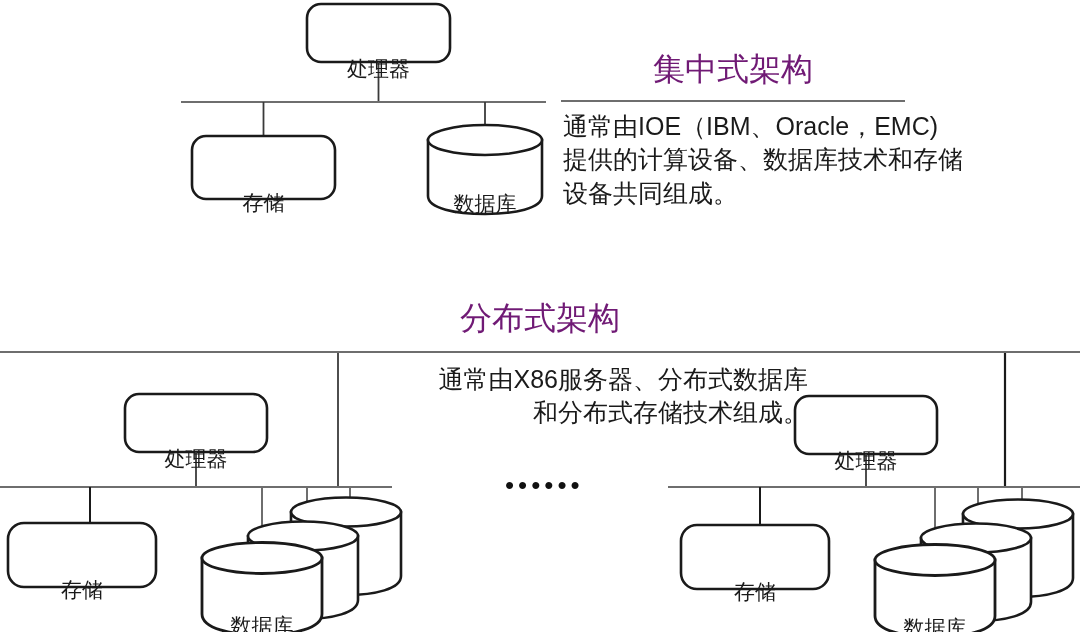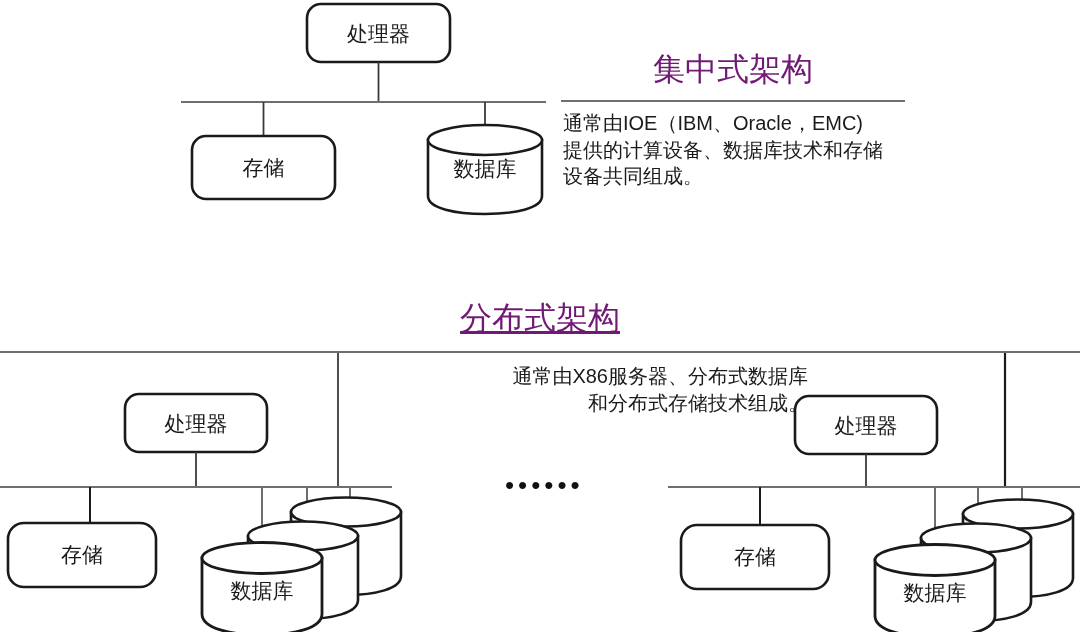--- a/index.html
+++ b/index.html
@@ -23,32 +23,33 @@
     height: 632px;
   }
   .node-label {
     position: absolute;
     text-align: center;
     font-size: 21px;
     line-height: 1;
     color: #1a1a1a;
     white-space: nowrap;
     pointer-events: none;
+    margin-top: 35px;
   }
   .section-title {
     position: absolute;
     text-align: center;
     font-size: 32px;
     line-height: 1;
     color: #701a75;
     white-space: nowrap;
   }
   .desc {
     position: absolute;
-    font-size: 20px;
+    font-size: 25px;
     line-height: 1.33;
     color: #1a1a1a;
     white-space: pre-line;
   }
   .ellipsis-dots {
     position: absolute;
     font-size: 26px;
     letter-spacing: 4px;
     color: #111111;
     line-height: 1;
@@ -151,21 +152,21 @@
 <div class="node-label" style="left:192px; top:157px; width:143px;">存储</div>
 
 <div class="node-label" style="left:428px; top:158px; width:114px;">数据库</div>
 
 <div class="section-title" style="left:561px; top:53px; width:344px;">集中式架构</div>
 
 <div class="desc" style="left:563px; top:110px; width:420px;">通常由IOE（IBM、Oracle，EMC)
 提供的计算设备、数据库技术和存储
 设备共同组成。</div>
 
-<div class="section-title" style="left:370px; top:302px; width:340px;text-decoration:underline;">分布式架构</div>
+<div class="section-title" style="left:370px; top:302px; width:340px;">分布式架构</div>
 
 <div class="desc" style="left:388px; top:363px; width:420px;text-align:right;">通常由X86服务器、分布式数据库
 和分布式存储技术组成。</div>
 
 <div class="node-label" style="left:125px; top:413px; width:142px;">处理器</div>
 
 <div class="node-label" style="left:8px; top:544px; width:148px;">存储</div>
 
 <div class="node-label" style="left:202px; top:580px; width:120px;">数据库</div>
 

